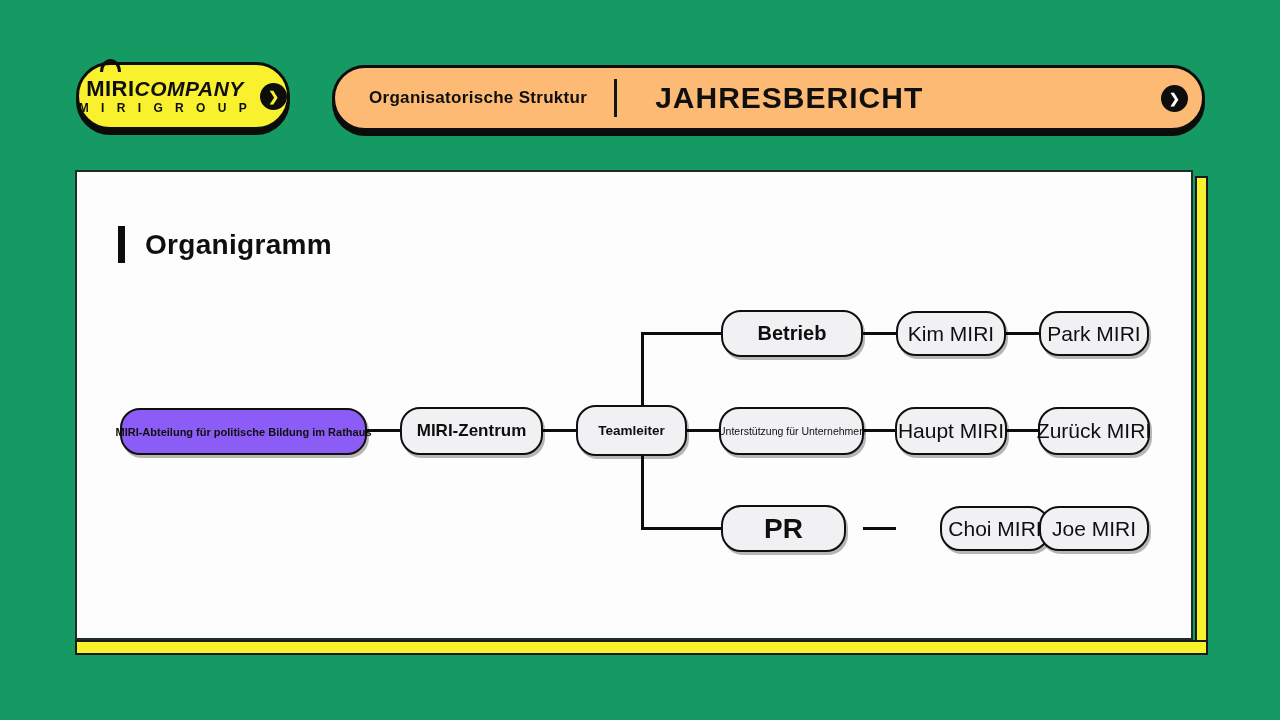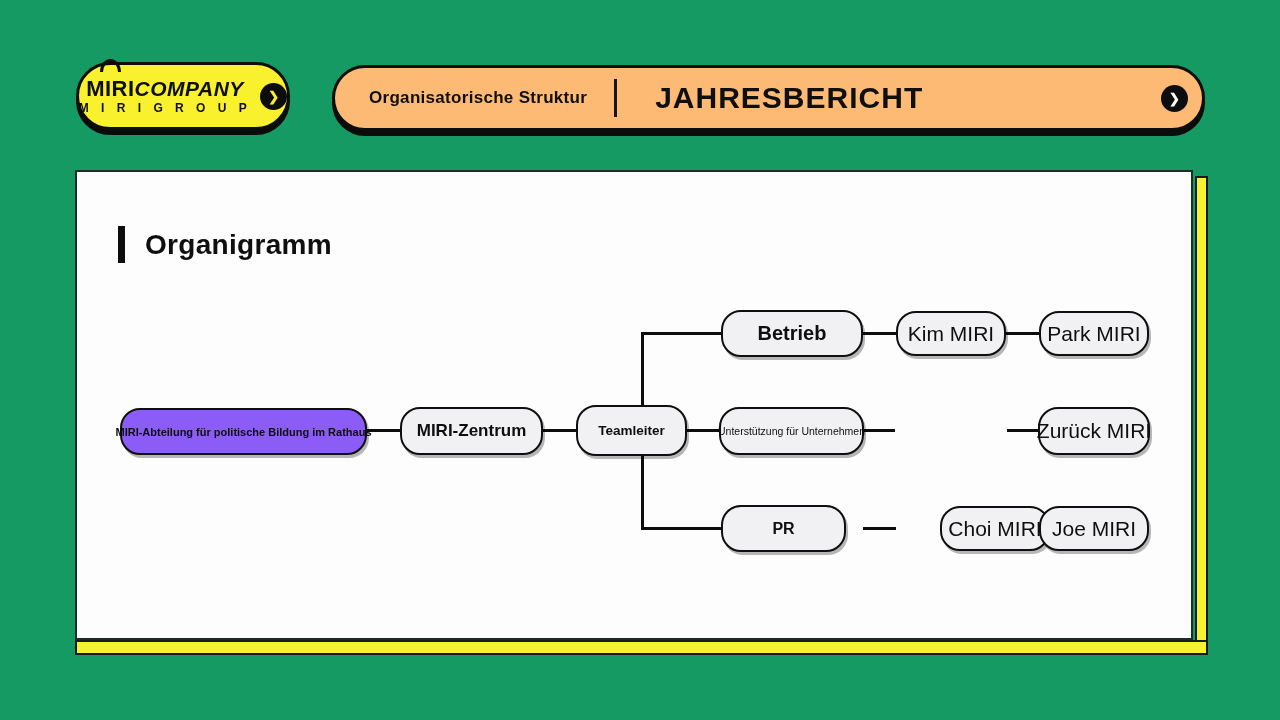--- a/index.html
+++ b/index.html
@@ -113,21 +113,21 @@
     display: flex; align-items: center; justify-content: center;
     white-space: nowrap;
     box-shadow: 2px 3px 0 rgba(0,0,0,0.28);
     text-align: center;
   }
   .n-root   { left: 120px; top: 408px; width: 247px; height: 47px; background: #8b5cf6; font-size: 11px; font-weight: 700; }
   .n-center { left: 400px; top: 407px; width: 143px; height: 48px; font-size: 17px; font-weight: 700; }
   .n-lead   { left: 576px; top: 405px; width: 111px; height: 51px; font-size: 13.5px; font-weight: 700; }
   .n-dept-1 { left: 721px; top: 310px; width: 142px; height: 47px; font-size: 20px; font-weight: 700; }
   .n-dept-2 { left: 719px; top: 407px; width: 145px; height: 48px; font-size: 10.5px; font-weight: 500; }
-  .n-dept-3 { left: 721px; top: 505px; width: 125px; height: 47px; font-size: 16px; font-weight: 700; }
+  .n-dept-3 { left: 721px; top: 505px; width: 125px; height: 47px; font-size: 28px; font-weight: 700; }
   .n-member { font-weight: 400; font-size: 21px; }
   .n-m-1a { left: 896px;  top: 311px; width: 110px; height: 45px; text-align: right; }
   .n-m-1b { left: 1039px; top: 311px; width: 110px; height: 45px; }
   .n-m-2a { left: 895px;  top: 407px; width: 112px; height: 48px; }
   .n-m-2b { left: 1038px; top: 407px; width: 112px; height: 48px; }
   .n-m-3a { left: 940px;  top: 506px; width: 110px; height: 45px; }
   .n-m-3b { left: 1039px; top: 506px; width: 110px; height: 45px; }
 </style>
 </head>
 <body>
@@ -176,18 +176,19 @@
 
   <div class="node n-root">MIRI-Abteilung für politische Bildung im Rathaus</div>
   <div class="node n-center">MIRI-Zentrum</div>
   <div class="node n-lead">Teamleiter</div>
 
   <div class="node n-dept-1">Betrieb</div>
   <div class="node n-member n-m-1a">Kim MIRI</div>
   <div class="node n-member n-m-1b">Park MIRI</div>
 
   <div class="node n-dept-2">Unterstützung für Unternehmen</div>
+  <div class="node n-member n-m-2a">Haupt MIRI</div>
   <div class="node n-member n-m-2b">Zurück MIRI</div>
 
   <div class="node n-dept-3">PR</div>
   <div class="node n-member n-m-3a">Choi MIRI</div>
   <div class="node n-member n-m-3b">Joe MIRI</div>
 </div>
 
 </body></html>

